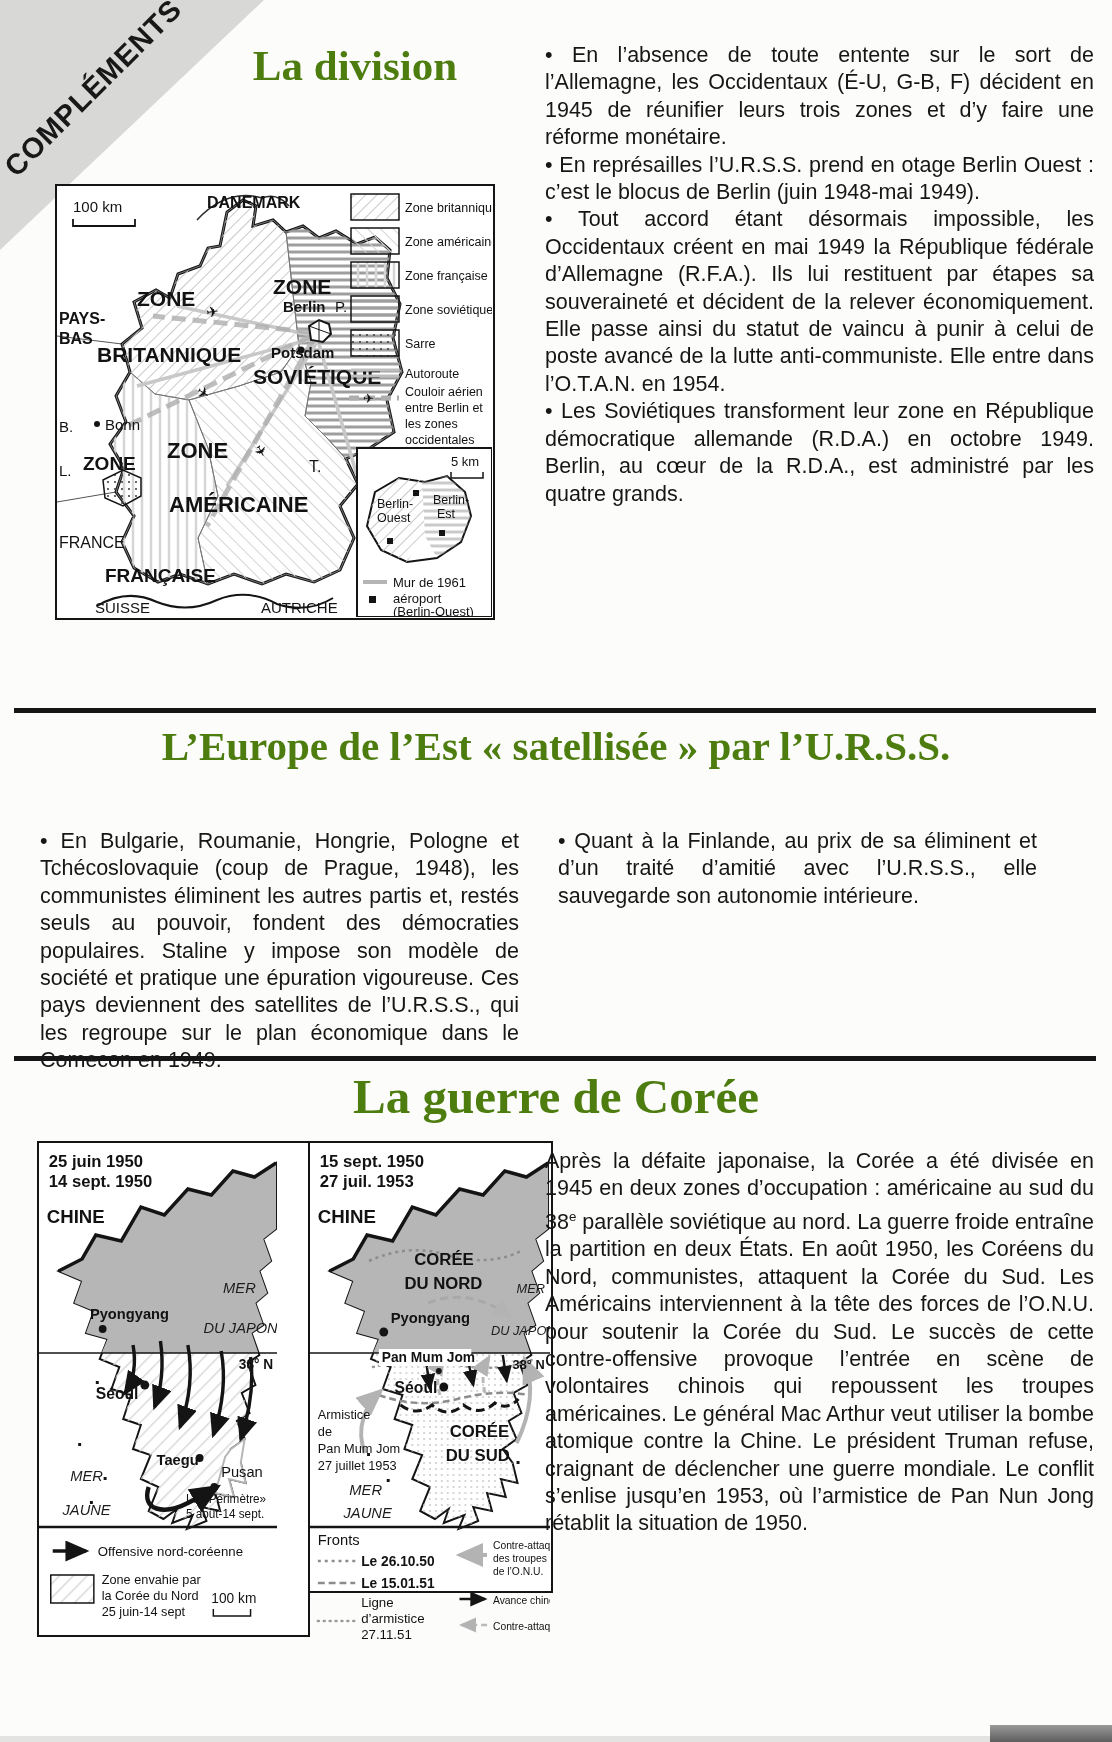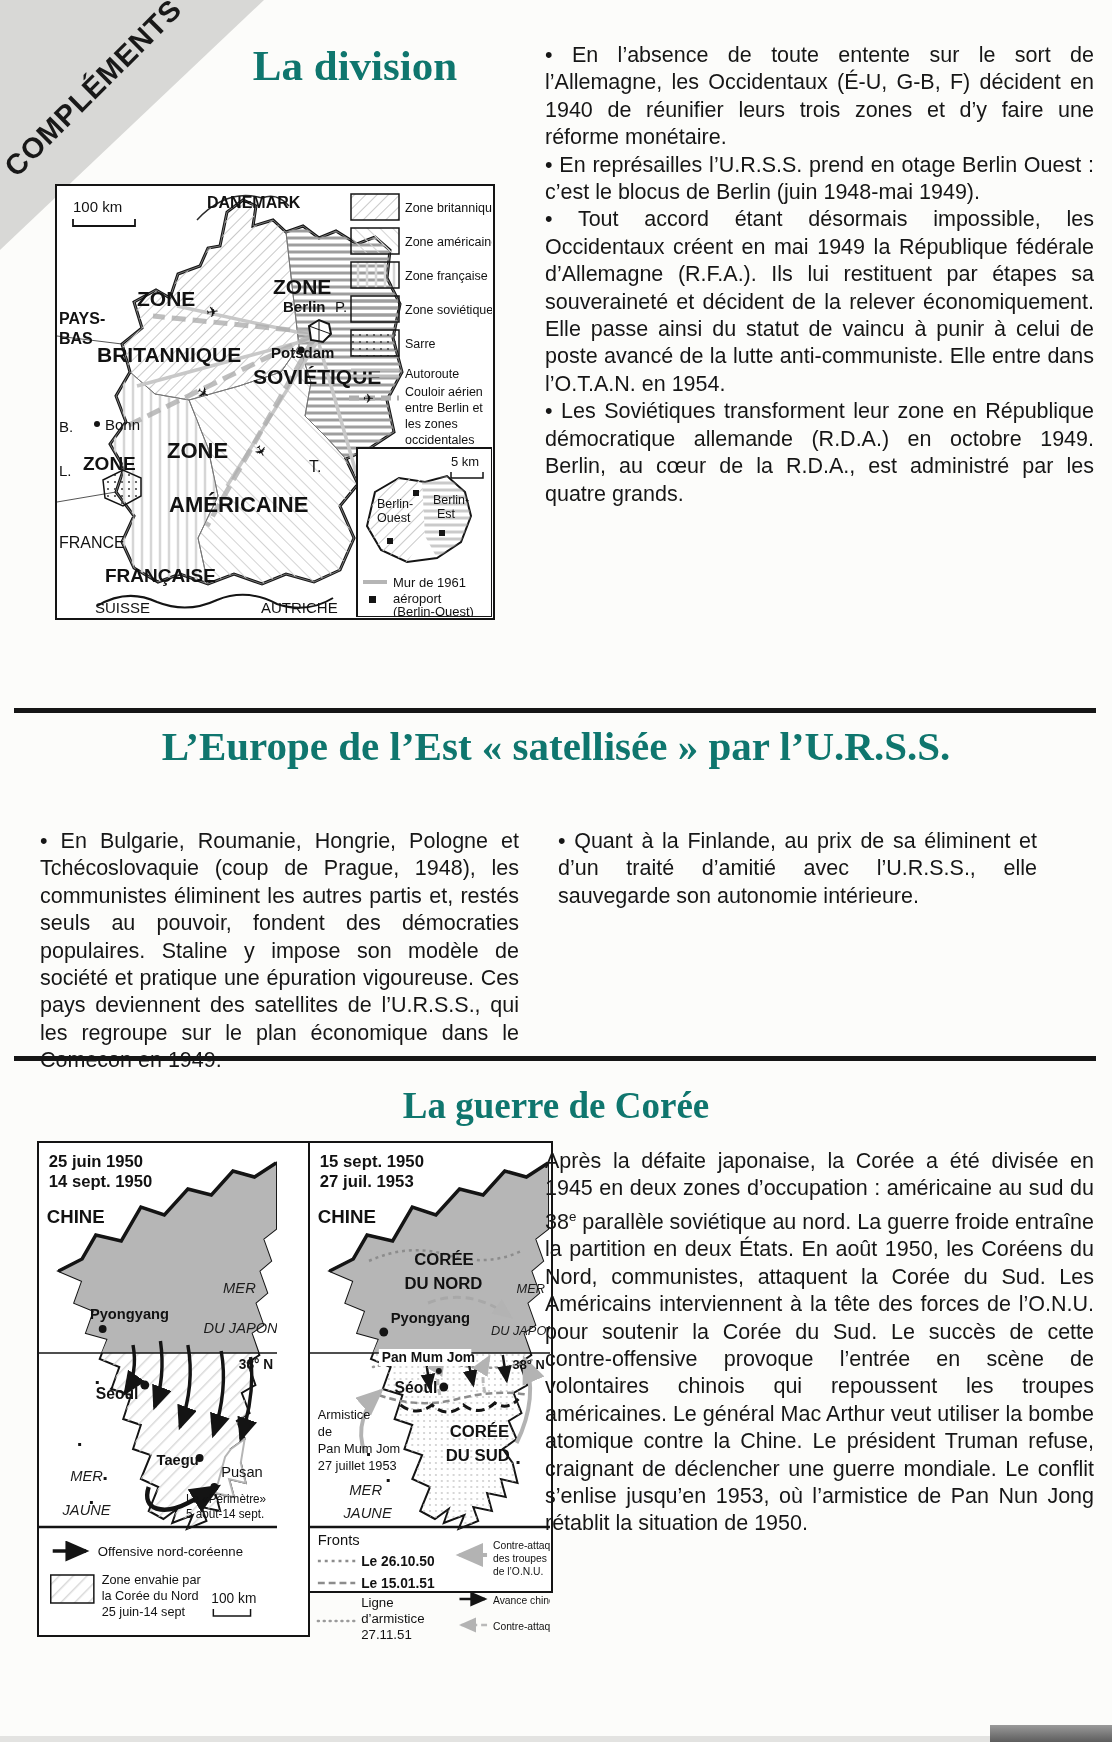--- a/index.html
+++ b/index.html
@@ -11,25 +11,25 @@
     position:absolute;left:0;top:0;width:264px;height:250px;background:#d8d8d6;
     clip-path:polygon(0 0,100% 0,0 100%);
   }
   .banner span{
     position:absolute;left:-2px;top:160px;display:block;
     transform:rotate(-45deg);transform-origin:0 0;
     font-size:29px;font-weight:bold;letter-spacing:1px;color:#181818;white-space:nowrap;
   }
   .gtitle{
     position:absolute;font-family:"Liberation Serif",serif;font-weight:bold;
-    color:#0f766e;text-align:center;
+    color:#4d7c0f;text-align:center;
   }
   #title1{left:175px;top:40px;width:360px;font-size:43px;line-height:51px;}
   #title2{left:0;top:722px;width:1112px;font-size:41px;}
-  #title3{left:0;top:1068px;width:1112px;font-size:37px;margin-top:16px;}
+  #title3{left:0;top:1068px;width:1112px;font-size:49px;}
   .rule{position:absolute;height:5px;background:#161616;}
   #rule1{left:14px;top:708px;width:1082px;}
   #rule2{left:14px;top:1056px;width:1082px;}
   .col{position:absolute;text-align:justify;font-size:21.5px;line-height:27.4px;}
   .col p{margin:0;}
   #col1{left:545px;top:42px;width:549px;}
   #col2l{left:40px;top:828px;width:479px;}
   #col2r{left:558px;top:828px;width:479px;}
   #col3{left:545px;top:1148px;width:549px;}
   .sup-e{vertical-align:super;font-size:0.62em;}
@@ -161,21 +161,21 @@
     <line x1="306" y1="396" x2="330" y2="396" stroke="#b5b5b5" stroke-width="4"></line>
     <text x="336" y="401" font-size="13">Mur de 1961</text>
     <rect x="312" y="410" width="7" height="7" fill="#141414"></rect>
     <text x="336" y="417" font-size="13">aéroport</text>
     <text x="336" y="430" font-size="13">(Berlin-Ouest)</text>
   </g>
 </svg>
 </div>
 
 <div class="col" id="col1">
-  <p>• En l’absence de toute entente sur le sort de l’Allemagne, les Occidentaux (É-U, G-B, F) décident en 1940 de réunifier leurs trois zones et d’y faire une réforme monétaire.</p>
+  <p>• En l’absence de toute entente sur le sort de l’Allemagne, les Occidentaux (É-U, G-B, F) décident en 1945 de réunifier leurs trois zones et d’y faire une réforme monétaire.</p>
   <p>• En représailles l’U.R.S.S. prend en otage Berlin Ouest : c’est le blocus de Berlin (juin 1948-mai 1949).</p>
   <p>• Tout accord étant désormais impossible, les Occidentaux créent en mai 1949 la République fédérale d’Allemagne (R.F.A.). Ils lui restituent par étapes sa souveraineté et décident de la relever économiquement. Elle passe ainsi du statut de vaincu à punir à celui de poste avancé de la lutte anti-communiste. Elle entre dans l’O.T.A.N. en 1954.</p>
   <p>• Les Soviétiques transforment leur zone en République démocratique allemande (R.D.A.) en octobre 1949. Berlin, au cœur de la R.D.A., est administré par les quatre grands.</p>
 </div>
 
 <div class="rule" id="rule1"></div>
 
 <div class="gtitle" id="title2">L’Europe de l’Est « satellisée » par l’U.R.S.S.</div>
 <div class="col" id="col2l">
   <p>• En Bulgarie, Roumanie, Hongrie, Pologne et Tchécoslovaquie (coup de Prague, 1948), les communistes éliminent les autres partis et, restés seuls au pouvoir, fondent des démocraties populaires. Staline y impose son modèle de société et pratique une épuration vigoureuse. Ces pays deviennent des satellites de l’U.R.S.S., qui les regroupe sur le plan économique dans le Comecon en 1949.</p>

